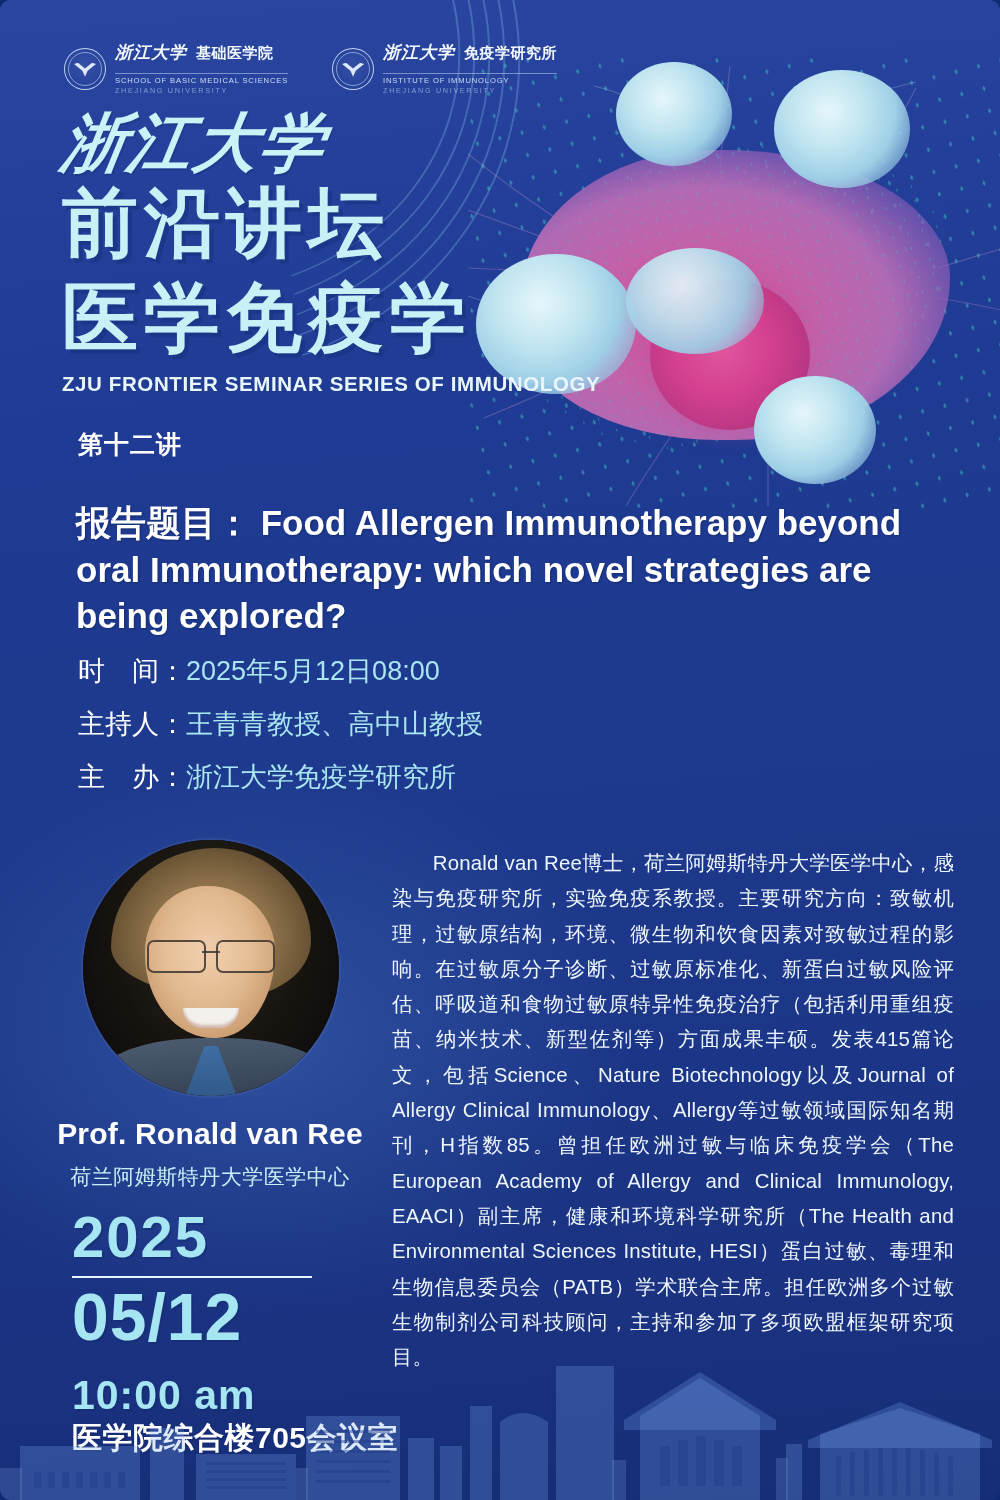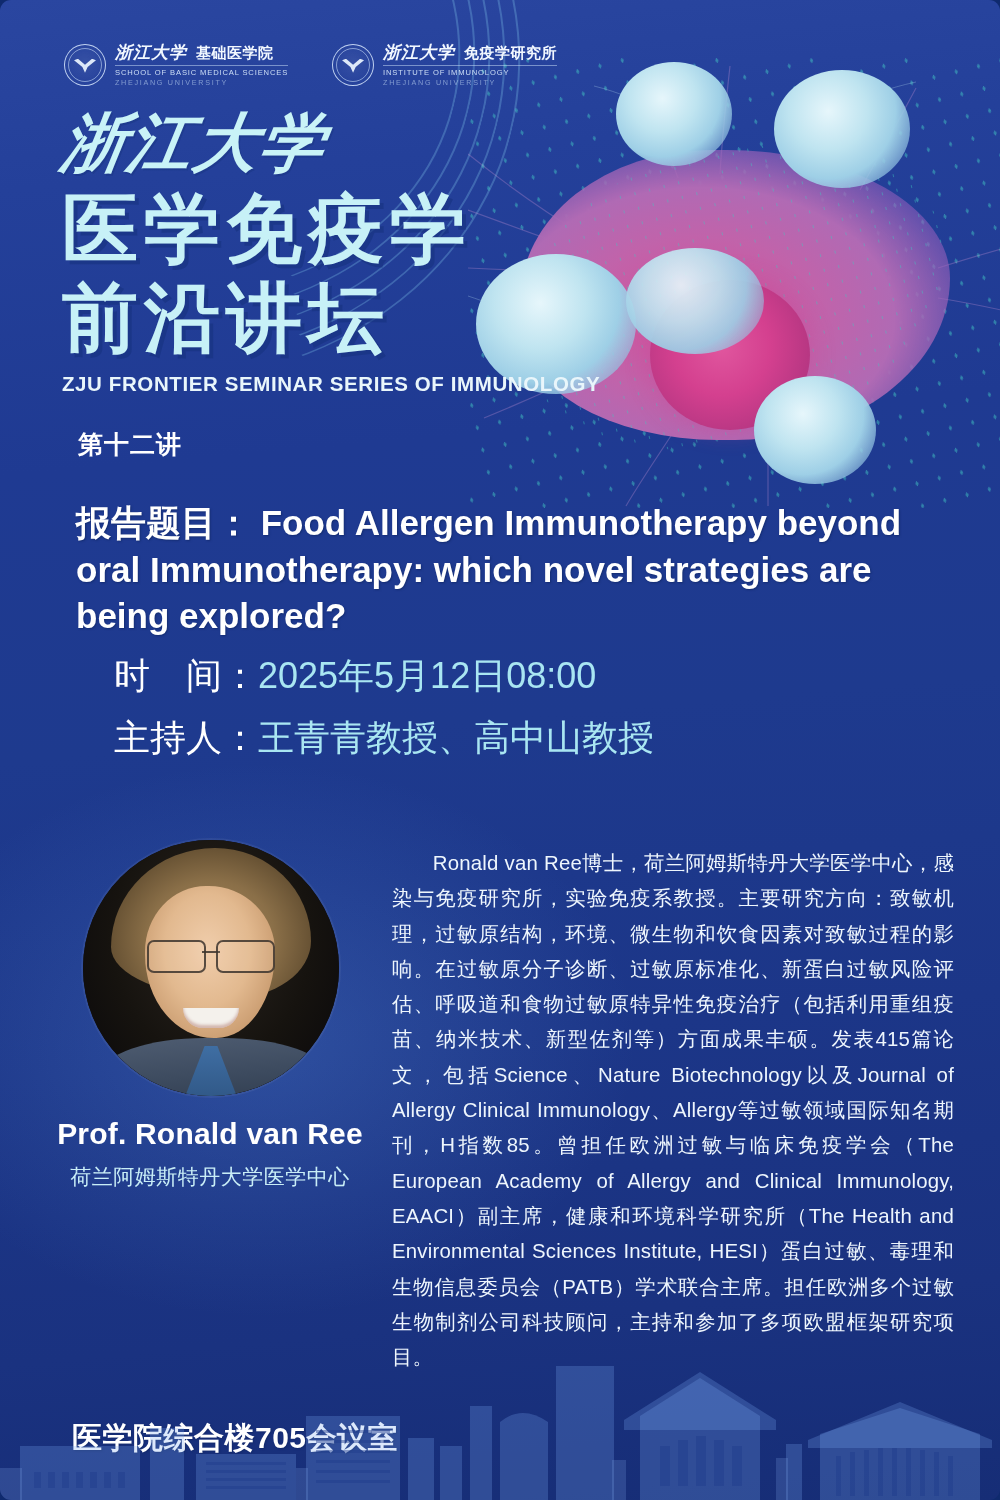--- a/index.html
+++ b/index.html
@@ -72,21 +72,21 @@
   }
   .logo-cn .zju {
     font-family: "Liberation Serif", "DejaVu Serif", serif;
     font-size: 17px; font-weight: 700; font-style: italic;
     color: #f2f8ff; letter-spacing: 1px;
   }
   .logo-cn .unit {
     font-size: 15px; font-weight: 700; color: #f2f8ff; letter-spacing: 0.5px;
   }
   .logo-en {
-    margin-top: 4px;
+    margin-top: 12px;
     border-top: 1px solid rgba(205,225,250,0.5);
     padding-top: 3px;
     font-size: 7.6px; letter-spacing: 0.85px;
     color: rgba(216,232,252,0.92); white-space: nowrap;
   }
   .logo-en2 {
     font-size: 7.2px; letter-spacing: 1.7px; margin-top: 2px;
     color: rgba(186,208,240,0.62); white-space: nowrap;
   }
 
@@ -175,23 +175,22 @@
   }
   .talk-title {
     position:absolute; left: 76px; top: 500px; width: 840px;
     font-size: 35px; font-weight: 700; line-height: 1.33;
     color: #ffffff;
     text-shadow: 1px 1px 2px rgba(12,34,90,0.55);
   }
   .meta { position:absolute; left: 78px; top: 658px; }
   .meta-row {
     display:flex; align-items: flex-end;
-    font-size: 36px; line-height: 1; margin-bottom: 26px;
+    font-size: 27px; line-height: 1; margin-bottom: 26px;
     white-space: nowrap;
-    margin-left: 36px;
   }
   .meta-label { color: #ffffff; font-weight: 500; letter-spacing: 0px; }
   .meta-value { color: #a9e6f2; font-weight: 500; }
 
   
   .photo-wrap {
     position:absolute; left: 83px; top: 840px;
     width: 256px; height: 256px; border-radius: 50%;
     overflow:hidden;
     background: #0a0a0c;
@@ -354,37 +353,41 @@
           <span class="unit">免疫学研究所</span>
         </div>
         <div class="logo-en">INSTITUTE OF IMMUNOLOGY</div>
         <div class="logo-en2">ZHEJIANG UNIVERSITY</div>
       </div>
     </div>
   </div>
 
   <div class="hero-title">
     <div class="cn-brush">浙江大学</div>
+    <div class="title-line l2">前沿讲坛</div>
     <div class="title-line">医学免疫学</div>
-    <div class="title-line l2">前沿讲坛</div>
     <div class="title-en">ZJU FRONTIER SEMINAR SERIES OF IMMUNOLOGY</div>
   </div>
 
   <div class="lecture-no">第十二讲</div>
 
   <div class="talk-title">报告题目： Food Allergen Immunotherapy beyond oral Immunotherapy: which novel strategies are being explored?</div>
 
   <div class="meta">
     <div class="meta-row">
       <span class="meta-label">时　间：</span>
       <span class="meta-value">2025年5月12日08:00</span>
     </div>
     <div class="meta-row">
       <span class="meta-label">主持人：</span>
       <span class="meta-value">王青青教授、高中山教授</span>
+    </div>
+    <div class="meta-row">
+      <span class="meta-label">主　办：</span>
+      <span class="meta-value">浙江大学免疫学研究所</span>
     </div>
   </div>
 
   <div class="photo-wrap">
     <div class="portrait">
       <div class="p-bg"></div>
       <div class="p-hair"></div>
       <div class="p-face"></div>
       <div class="p-glasses">
         <div class="p-lens left"></div>
@@ -393,20 +396,26 @@
       </div>
       <div class="p-smile"></div>
       <div class="p-body"></div>
       <div class="p-shirt"></div>
     </div>
   </div>
 
   <div class="speaker-name">Prof. Ronald van Ree</div>
   <div class="speaker-org">荷兰阿姆斯特丹大学医学中心</div>
 
+  <div class="datebox">
+    <div class="date-year">2025</div>
+    <div class="date-rule"></div>
+    <div class="date-md">05/12</div>
+    <div class="date-time">10:00 am</div>
+  </div>
 
   <div class="venue">医学院综合楼705会议室</div>
 
   <div class="bio">Ronald van Ree博士，荷兰阿姆斯特丹大学医学中心，感染与免疫研究所，实验免疫系教授。主要研究方向：致敏机理，过敏原结构，环境、微生物和饮食因素对致敏过程的影响。在过敏原分子诊断、过敏原标准化、新蛋白过敏风险评估、呼吸道和食物过敏原特异性免疫治疗（包括利用重组疫苗、纳米技术、新型佐剂等）方面成果丰硕。发表415篇论文，包括Science、Nature Biotechnology以及Journal of Allergy Clinical Immunology、Allergy等过敏领域国际知名期刊，H指数85。曾担任欧洲过敏与临床免疫学会（The European Academy of Allergy and Clinical Immunology, EAACI）副主席，健康和环境科学研究所（The Health and Environmental Sciences Institute, HESI）蛋白过敏、毒理和生物信息委员会（PATB）学术联合主席。担任欧洲多个过敏生物制剂公司科技顾问，主持和参加了多项欧盟框架研究项目。</div>
 
   <svg class="skyline" viewBox="0 0 1000 150" preserveAspectRatio="none">
     <g fill="rgba(120,165,240,0.26)">
       <rect x="20" y="96" width="120" height="54"></rect>
       <rect x="150" y="78" width="34" height="72"></rect>
       <rect x="196" y="104" width="100" height="46"></rect>

